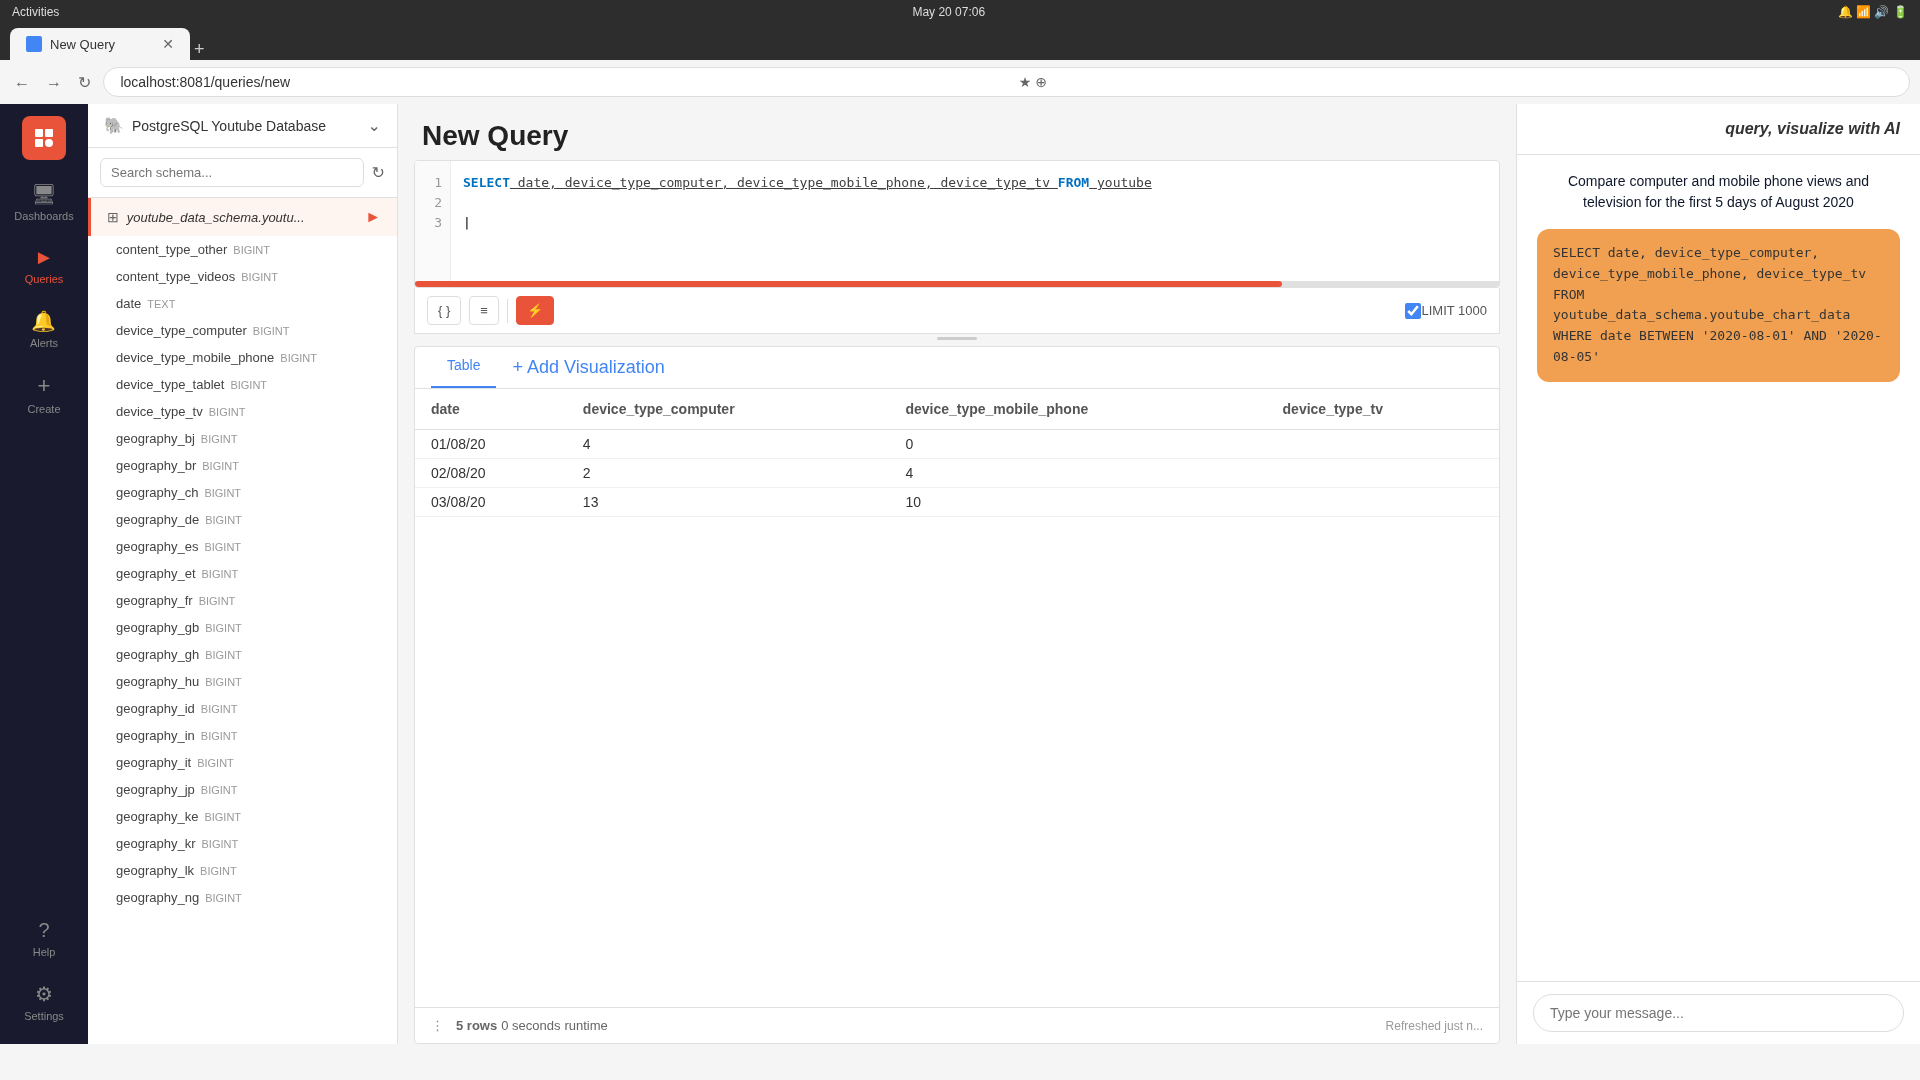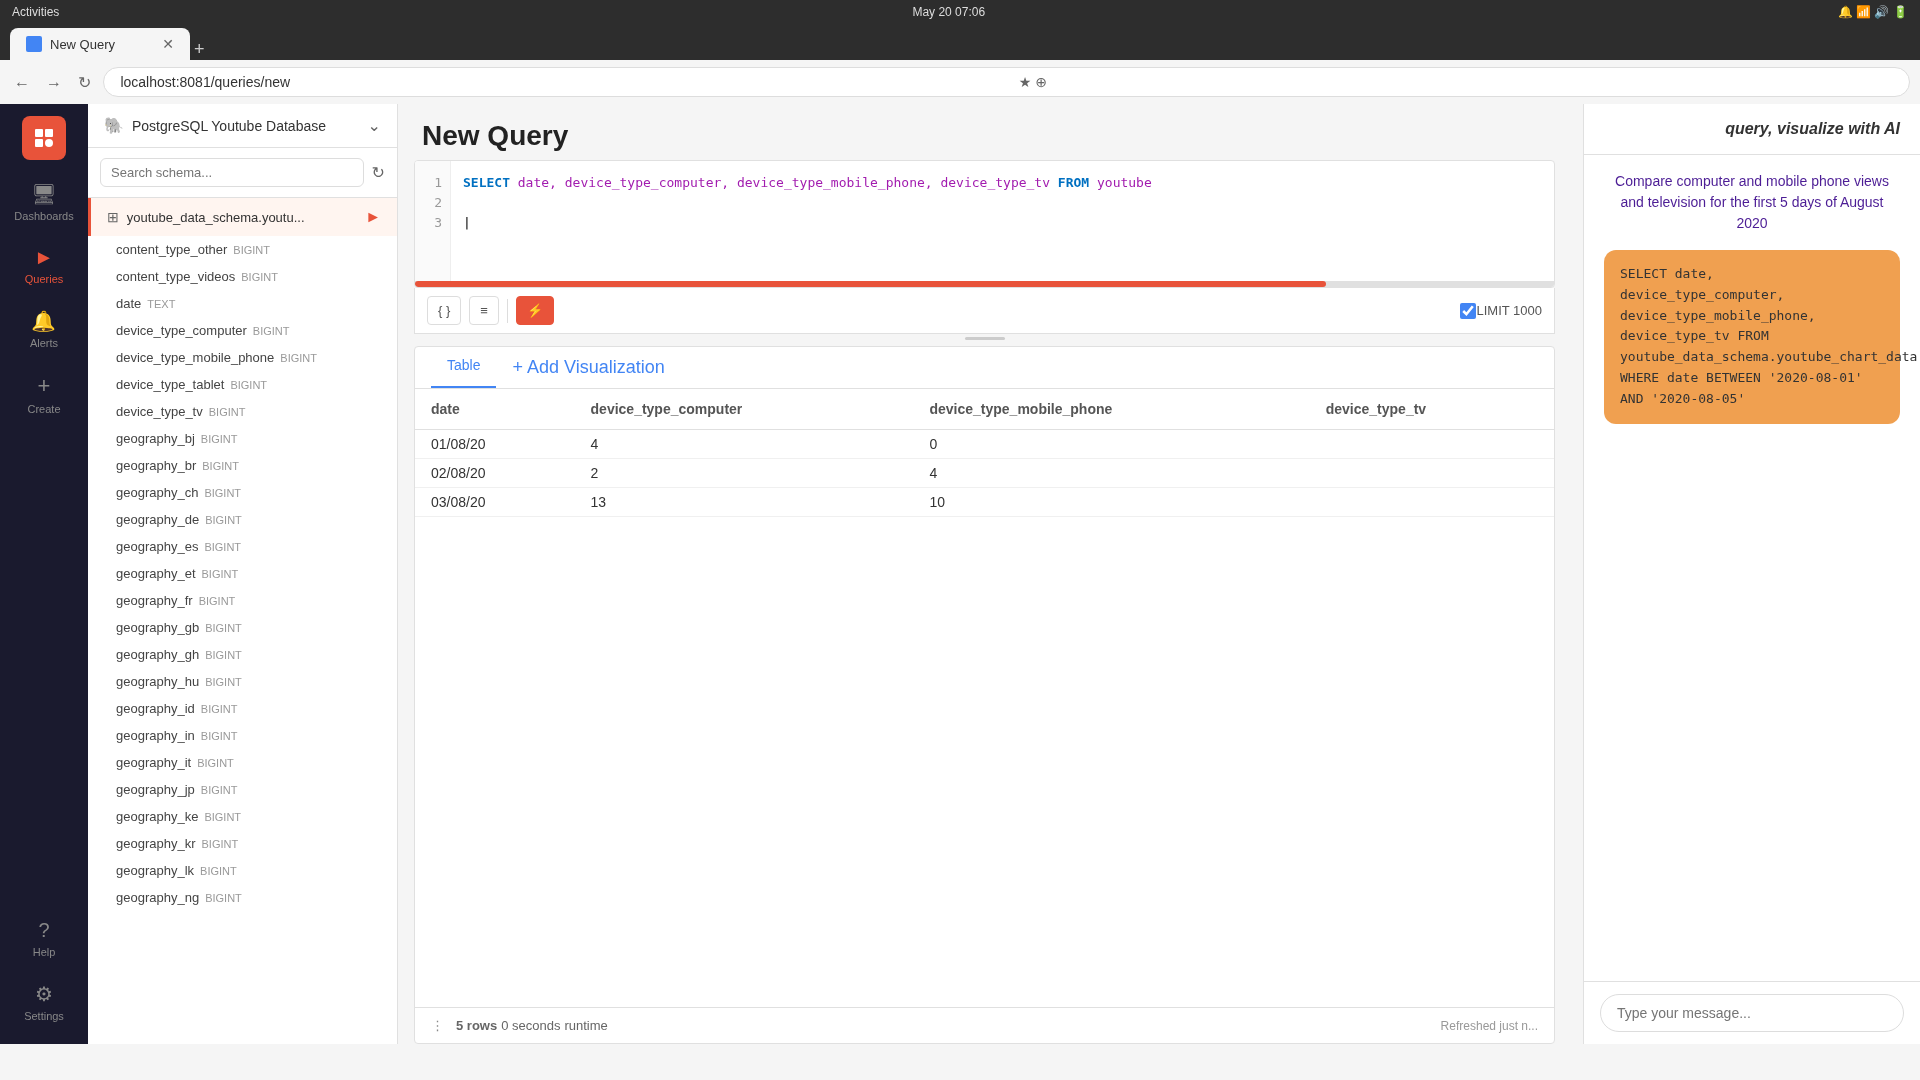--- a/index.html
+++ b/index.html
@@ -37,39 +37,39 @@
     .schema-db-selector { display: flex; align-items: center; padding: 12px 16px; border-bottom: 1px solid #e0e0e0; background: white; }
     .schema-db-icon { margin-right: 8px; font-size: 16px; }
     .schema-db-name { flex: 1; font-size: 14px; font-weight: 500; color: #333; }
     .schema-db-arrow { color: #666; }
     .schema-search { display: flex; align-items: center; padding: 10px 12px; border-bottom: 1px solid #e0e0e0; gap: 8px; }
     .schema-search input { flex: 1; border: 1px solid #ddd; border-radius: 6px; padding: 6px 10px; font-size: 13px; outline: none; }
     .schema-refresh-btn { color: #666; cursor: pointer; font-size: 16px; }
     .schema-list { flex: 1; overflow-y: auto; }
     .schema-table-header { display: flex; align-items: center; padding: 10px 16px; background: #fff5f0; border-left: 3px solid #e8533a; cursor: pointer; }
     .schema-table-icon { margin-right: 8px; color: #666; font-size: 14px; }
-    .schema-table-name { font-size: 13px; color: #333; font-weight: 500; flex: 1; }
+    .schema-table-name { font-size: 13px; color: #333; font-weight: 500; flex: 1; font-style: italic; }
     .schema-table-expand { color: #e8533a; }
     .schema-field { display: flex; align-items: center; padding: 6px 16px 6px 28px; cursor: pointer; }
     .schema-field-name { font-size: 13px; color: #444; }
     .schema-field-type { font-size: 11px; color: #999; margin-left: 6px; font-weight: 500; }
 
     
     .main-content { flex: 1; display: flex; flex-direction: column; overflow: hidden; }
     .page-header { padding: 16px 24px 8px; }
     .page-title { font-size: 28px; font-weight: 600; color: #222; }
 
     
     .query-editor-container { flex: 1; display: flex; flex-direction: column; padding: 0 16px; overflow: hidden; }
     .editor-box { background: white; border: 1px solid #e0e0e0; border-radius: 4px; overflow: hidden; flex: 0 0 auto; }
     .editor-inner { display: flex; min-height: 120px; max-height: 160px; }
     .editor-line-numbers { padding: 12px 8px; color: #999; font-size: 13px; font-family: monospace; line-height: 20px; background: #fafafa; border-right: 1px solid #eee; min-width: 36px; text-align: right; }
     .editor-content { flex: 1; padding: 12px; font-size: 13px; font-family: monospace; line-height: 20px; overflow-x: auto; white-space: nowrap; }
     .kw { color: #0070c1; font-weight: 600; }
-    .field { color: #a21caf; }
+    .field { color: #404040; text-decoration: underline; }
     .editor-scrollbar { height: 6px; background: #e0e0e0; margin: 0; }
     .editor-scrollbar-thumb { height: 6px; background: #e8533a; border-radius: 3px; width: 80%; }
 
     
     .query-toolbar { display: flex; align-items: center; padding: 8px 0; gap: 8px; background: white; border: 1px solid #e0e0e0; border-top: none; padding: 8px 12px; }
     .toolbar-btn { border: 1px solid #ddd; border-radius: 4px; padding: 6px 10px; font-size: 13px; cursor: pointer; background: white; color: #555; }
     .toolbar-separator { height: 24px; border-left: 1px solid #ddd; }
     .toolbar-limit { display: flex; align-items: center; gap: 0; font-size: 13px; color: #555; margin-left: auto; }
     .toolbar-checkbox { accent-color: #4285f4; width: 16px; height: 16px; }
 
@@ -86,24 +86,24 @@
     .results-table { flex: 1; overflow: auto; }
     table { width: 100%; border-collapse: collapse; font-size: 14px; }
     th { padding: 12px 16px; text-align: left; color: #555; font-weight: 600; border-bottom: 1px solid #e0e0e0; background: white; }
     td { padding: 6px 16px; border-bottom: 1px solid #f0f0f0; color: #333; }
     .results-footer { display: flex; align-items: center; padding: 10px 16px; border-top: 1px solid #e0e0e0; font-size: 13px; color: #666; gap: 4px; }
     .results-footer .rows-count { font-weight: 600; }
     .footer-menu-icon { color: #888; cursor: pointer; margin-right: 8px; }
     .refreshed-text { margin-left: auto; color: #999; font-size: 12px; }
 
     
-    .ai-panel { width: 337px; background: white; border-left: 1px solid #e0e0e0; display: flex; flex-direction: column; margin-left: 12px; }
+    .ai-panel { width: 404px; background: white; border-left: 1px solid #e0e0e0; display: flex; flex-direction: column; }
     .ai-panel-header { padding: 16px 20px; border-bottom: 1px solid #e0e0e0; font-size: 16px; font-weight: 600; font-style: italic; color: #333; text-align: right; }
     .ai-panel-content { flex: 1; padding: 16px 20px; overflow-y: auto; }
-    .ai-user-message { color: #4c1d95; font-size: 14px; line-height: 1.5; text-align: center; margin-bottom: 16px; }
+    .ai-user-message { color: #0f172a; font-size: 14px; line-height: 1.5; text-align: center; margin-bottom: 16px; }
     .ai-response-bubble { background: #f0a050; border-radius: 12px; padding: 14px 16px; color: #333; font-size: 13px; font-family: monospace; line-height: 1.6; }
     .ai-panel-footer { padding: 12px 16px; border-top: 1px solid #e0e0e0; }
     .ai-input { width: 100%; border: 1px solid #ddd; border-radius: 24px; padding: 10px 16px; font-size: 14px; outline: none; color: #0369a1; }
   </style>
 </head>
 <body>
 
 <div class="os-topbar">
   <span>Activities</span>
   <span>May 20  07:06</span>

